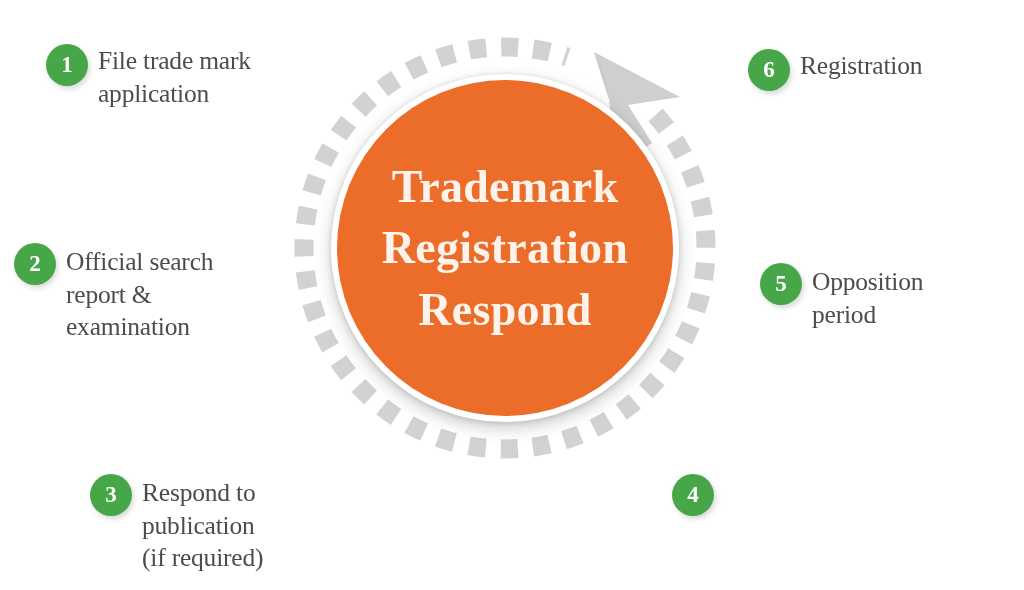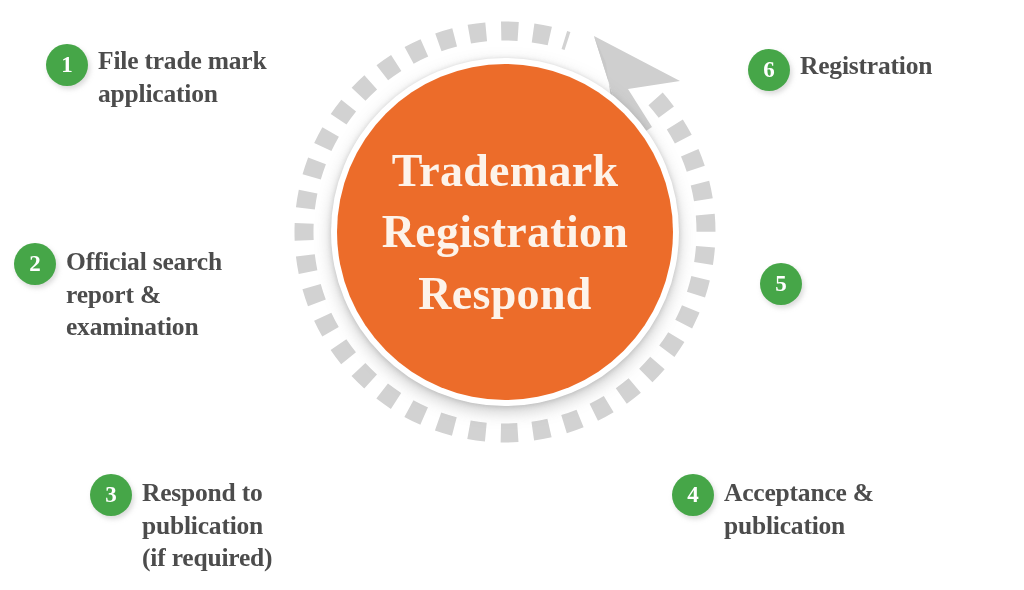--- a/index.html
+++ b/index.html
@@ -20,21 +20,21 @@
     left: 0; top: 0;
     width: 1024px;
     height: 590px;
     background: #ffffff;
   }
 
   
   #wheel {
     position: absolute;
     left: 276px;
-    top: 3px;
+    top: 19px;
     width: 458px;
     height: 458px;
   }
   #ring-svg {
     position: absolute;
     left: 0; top: 0;
     width: 458px;
     height: 458px;
     overflow: visible;
   }
@@ -94,21 +94,21 @@
     font-weight: 700;
     font-size: 23px;
     display: flex;
     align-items: center;
     justify-content: center;
     box-shadow: 2px 3px 5px rgba(150,150,150,0.35);
   }
   .step-text {
     color: #4c4c4c;
     font-family: "Liberation Serif", "DejaVu Serif", serif;
-    font-weight: 700;
+    font-weight: 400;
     font-size: 25.5px;
     line-height: 1.28;
     letter-spacing: -0.2px;
     padding-top: 3px;
     white-space: pre-line;
   }
 
   #step-1 { left: 46px;  top: 42px;  width: 300px; }
   #step-2 { left: 14px;  top: 243px; width: 290px; }
   #step-3 { left: 90px;  top: 474px; width: 290px; }
@@ -162,26 +162,26 @@
 
   <div class="step" id="step-3">
     <div class="badge">3</div>
     <div class="step-text">Respond to
 publication
 (if required)</div>
   </div>
 
   <div class="step" id="step-4">
     <div class="badge">4</div>
-    <div class="step-text">Acceptance &amp;
-publication</div>
   </div>
 
   <div class="step" id="step-5">
     <div class="badge">5</div>
+    <div class="step-text">Opposition
+period</div>
   </div>
 
   <div class="step" id="step-6">
     <div class="badge">6</div>
     <div class="step-text">Registration</div>
   </div>
 
 </div>
 
 </body></html>

